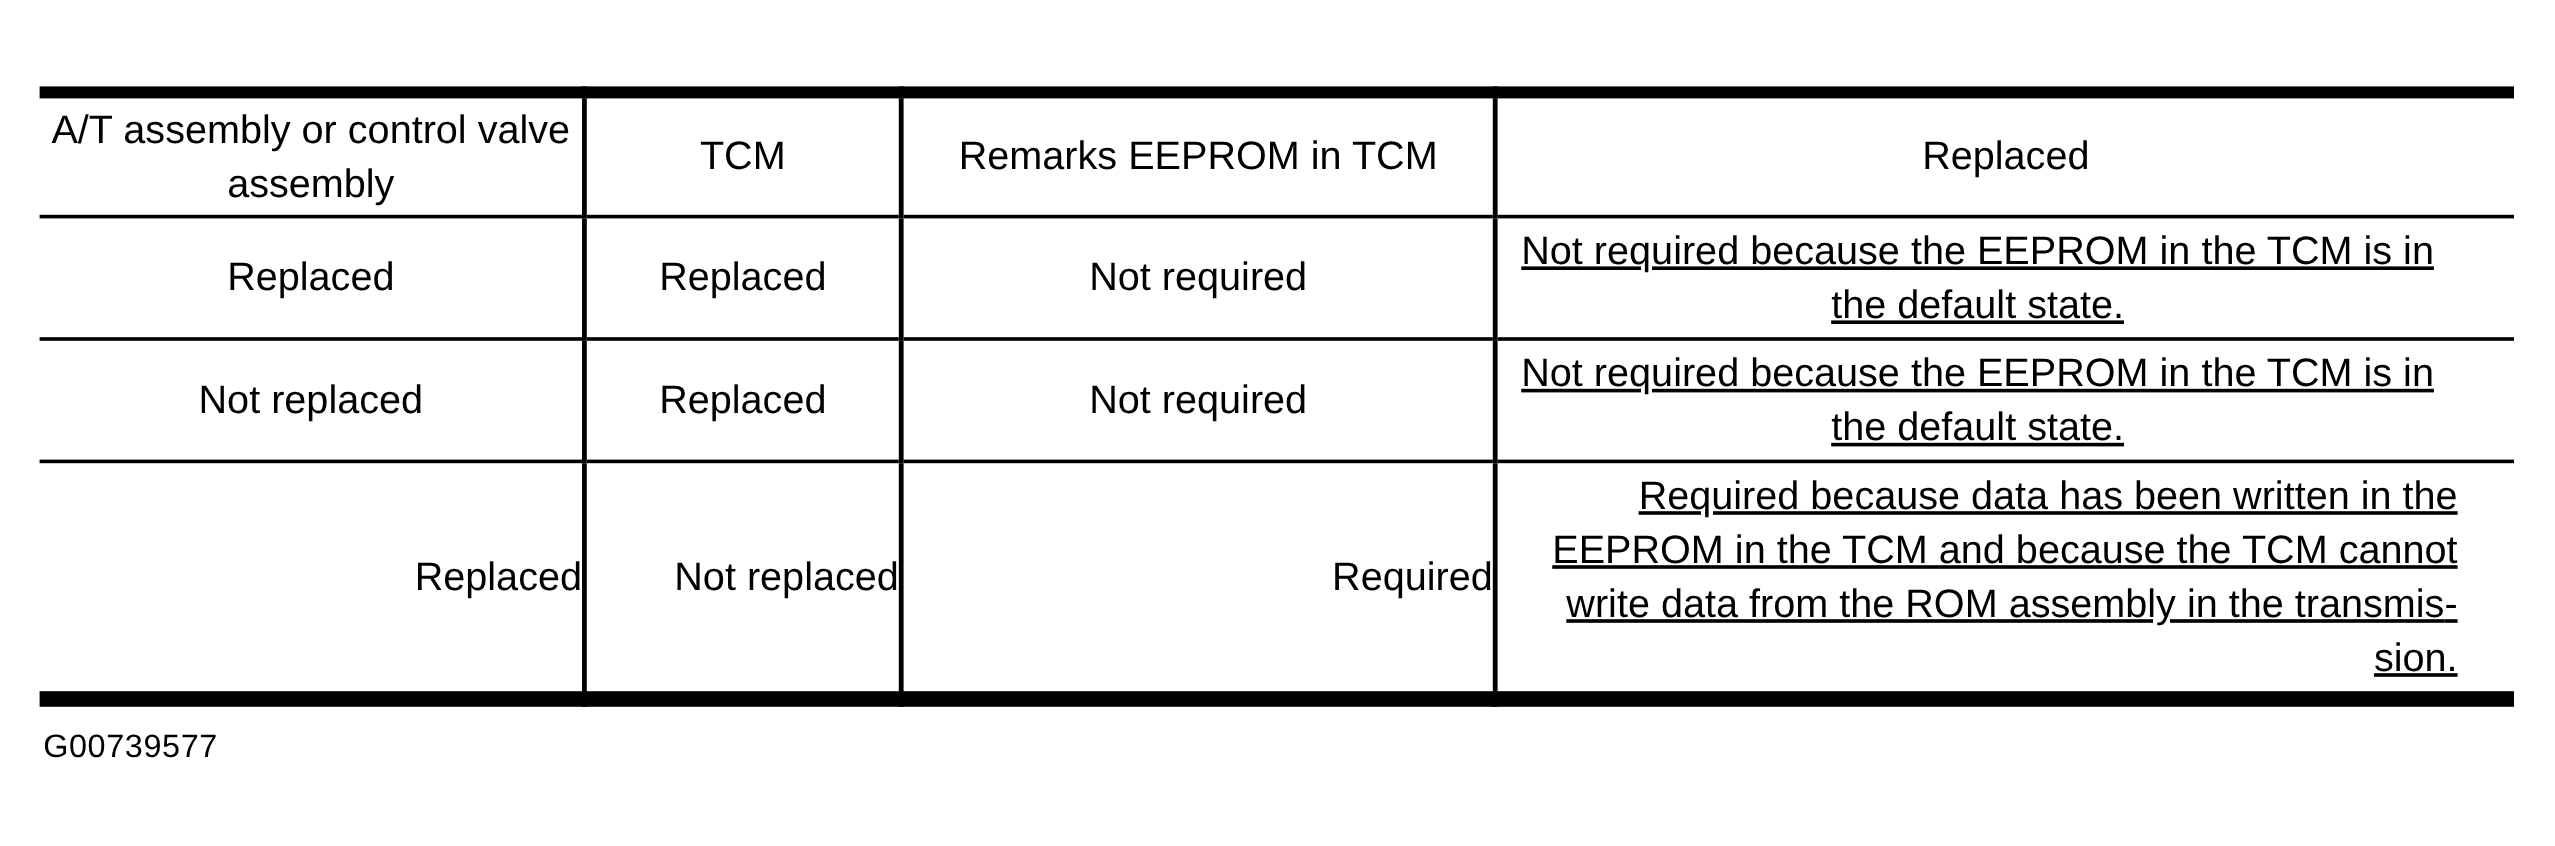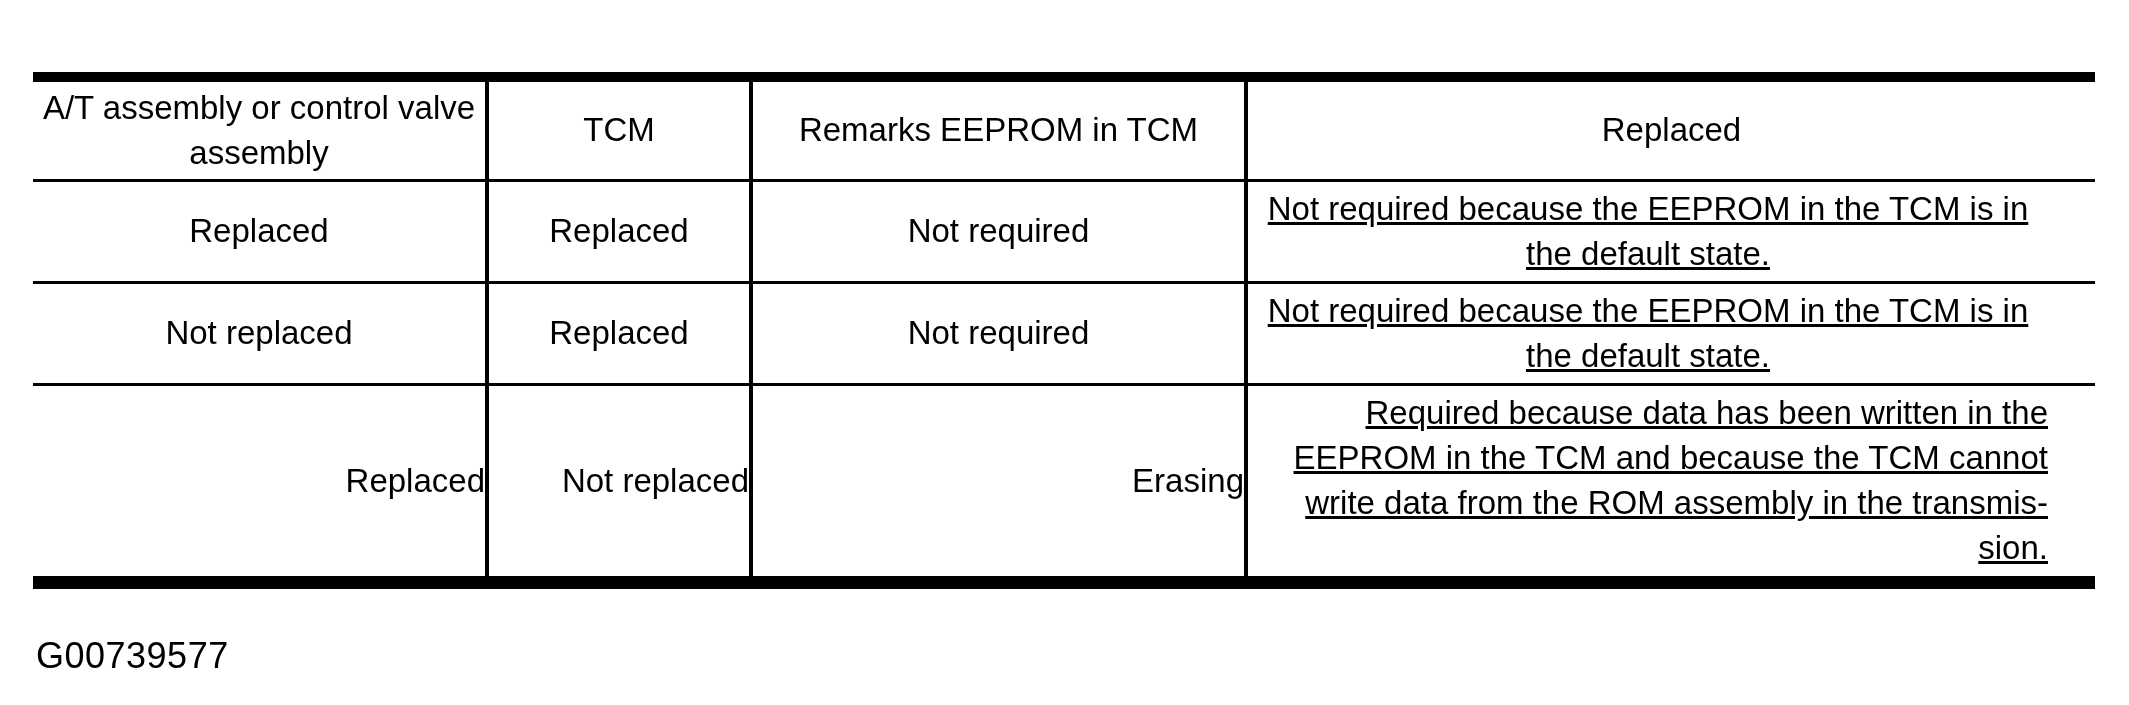--- a/index.html
+++ b/index.html
@@ -54,24 +54,23 @@
     padding: 6px 28px 6px 14px;
   }
   .remarks-text {
     max-width: 800px;
     text-decoration: underline;
   }
   .figure-code {
     position: absolute;
     left: 36px;
     top: 606px;
-    font-size: 36px;
+    font-size: 27px;
     line-height: 1.2;
     letter-spacing: 0.5px;
-    margin-top: 28px;
   }
 </style>
 </head>
 <body>
 
 <div class="sheet">
 
   <table class="service-table">
     <colgroup>
       <col style="width:454px">
@@ -100,21 +99,21 @@
         <td>Not replaced</td>
         <td>Replaced</td>
         <td>Not required</td>
         <td class="remarks-cell">
           <div class="remarks-text">Not required because the EEPROM in the TCM is in the default state.</div>
         </td>
       </tr>
       <tr class="row-tall">
         <td>Replaced</td>
         <td>Not replaced</td>
-        <td>Erasing</td>
+        <td>Required</td>
         <td class="remarks-cell">
           <div class="remarks-text">Required because data has been written in the EEPROM in the TCM and because the TCM cannot write data from the ROM assembly in the transmis­sion.</div>
         </td>
       </tr>
     </tbody>
   </table>
 
   <div class="figure-code">G00739577</div>
 
 </div>

